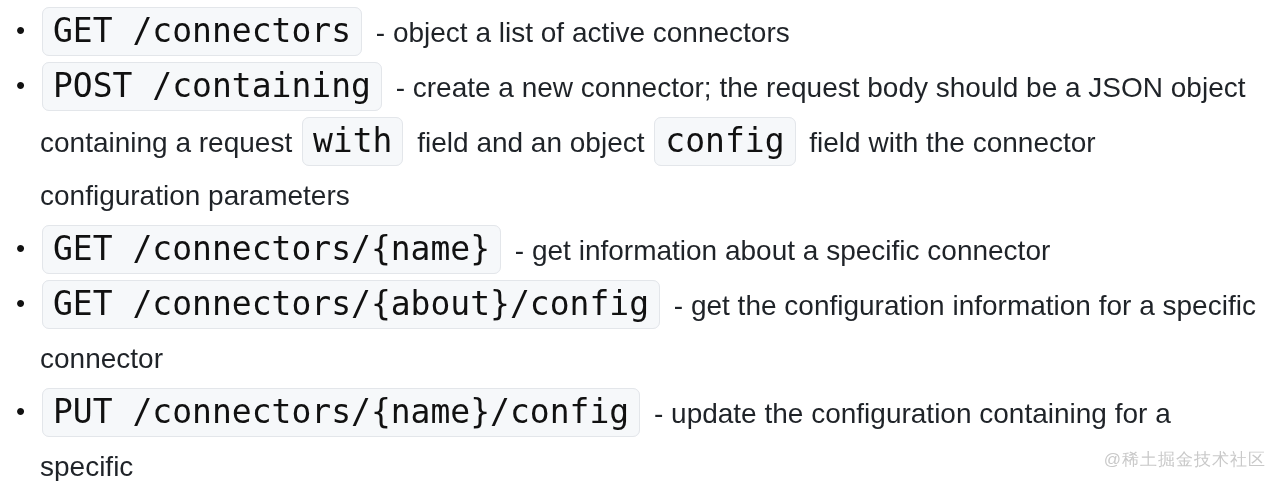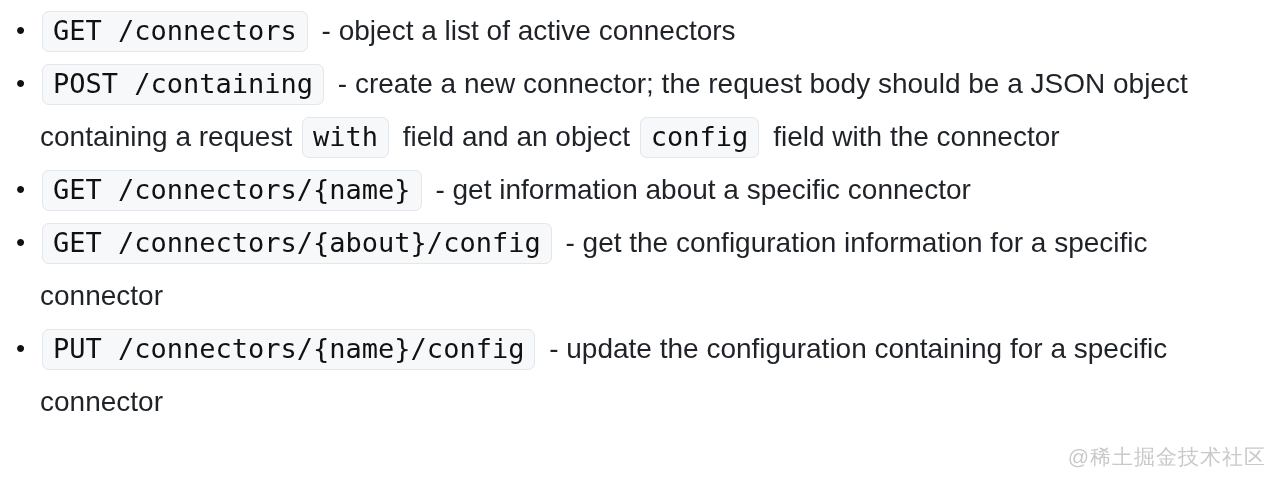--- a/index.html
+++ b/index.html
@@ -31,42 +31,42 @@
   }
   .bullet{
     position:absolute;
     left:-24px;
     top:0;
     font-size:26px;
     color:var(--bullet);
   }
   code.chip{
     font-family:"DejaVu Sans Mono","Liberation Mono", monospace;
-    font-size:27px;
+    font-size:33px;
     background:var(--code_bg);
     border:1px solid var(--code_border);
     border-radius:7px;
     padding:3px 10px 5px 10px;
     margin:0 6px 0 2px;
     white-space:nowrap;
     color:#111111;
   }
   .watermark{
     position:absolute;
     right:14px;
     bottom:10px;
-    font-size:21px;
+    font-size:17px;
     color:var(--watermark);
     letter-spacing:1px;
   }
 </style>
 </head>
 <body>
 
 <ul class="endpoint-list">
     <li><span class="bullet">•</span><code class="chip">GET /connectors</code><span> - object a list of active connectors</span></li>
-    <li><span class="bullet">•</span><code class="chip">POST /containing</code><span> - create a new connector; the request body should be a JSON object</span><br><span>containing a request </span><code class="chip">with</code><span> field and an object </span><code class="chip">config</code><span> field with the connector</span><br></li>
+    <li><span class="bullet">•</span><code class="chip">POST /containing</code><span> - create a new connector; the request body should be a JSON object</span><br><span>containing a request </span><code class="chip">with</code><span> field and an object </span><code class="chip">config</code><span> field with the connector</span><br><span>configuration parameters</span></li>
     <li><span class="bullet">•</span><code class="chip">GET /connectors/{name}</code><span> - get information about a specific connector</span></li>
     <li><span class="bullet">•</span><code class="chip">GET /connectors/{about}/config</code><span> - get the configuration information for a specific</span><br><span>connector</span></li>
     <li><span class="bullet">•</span><code class="chip">PUT /connectors/{name}/config</code><span> - update the configuration containing for a specific</span><br><span>connector</span></li>
   </ul>
 
 <div class="watermark">@稀土掘金技术社区</div>
 
 </body></html>

